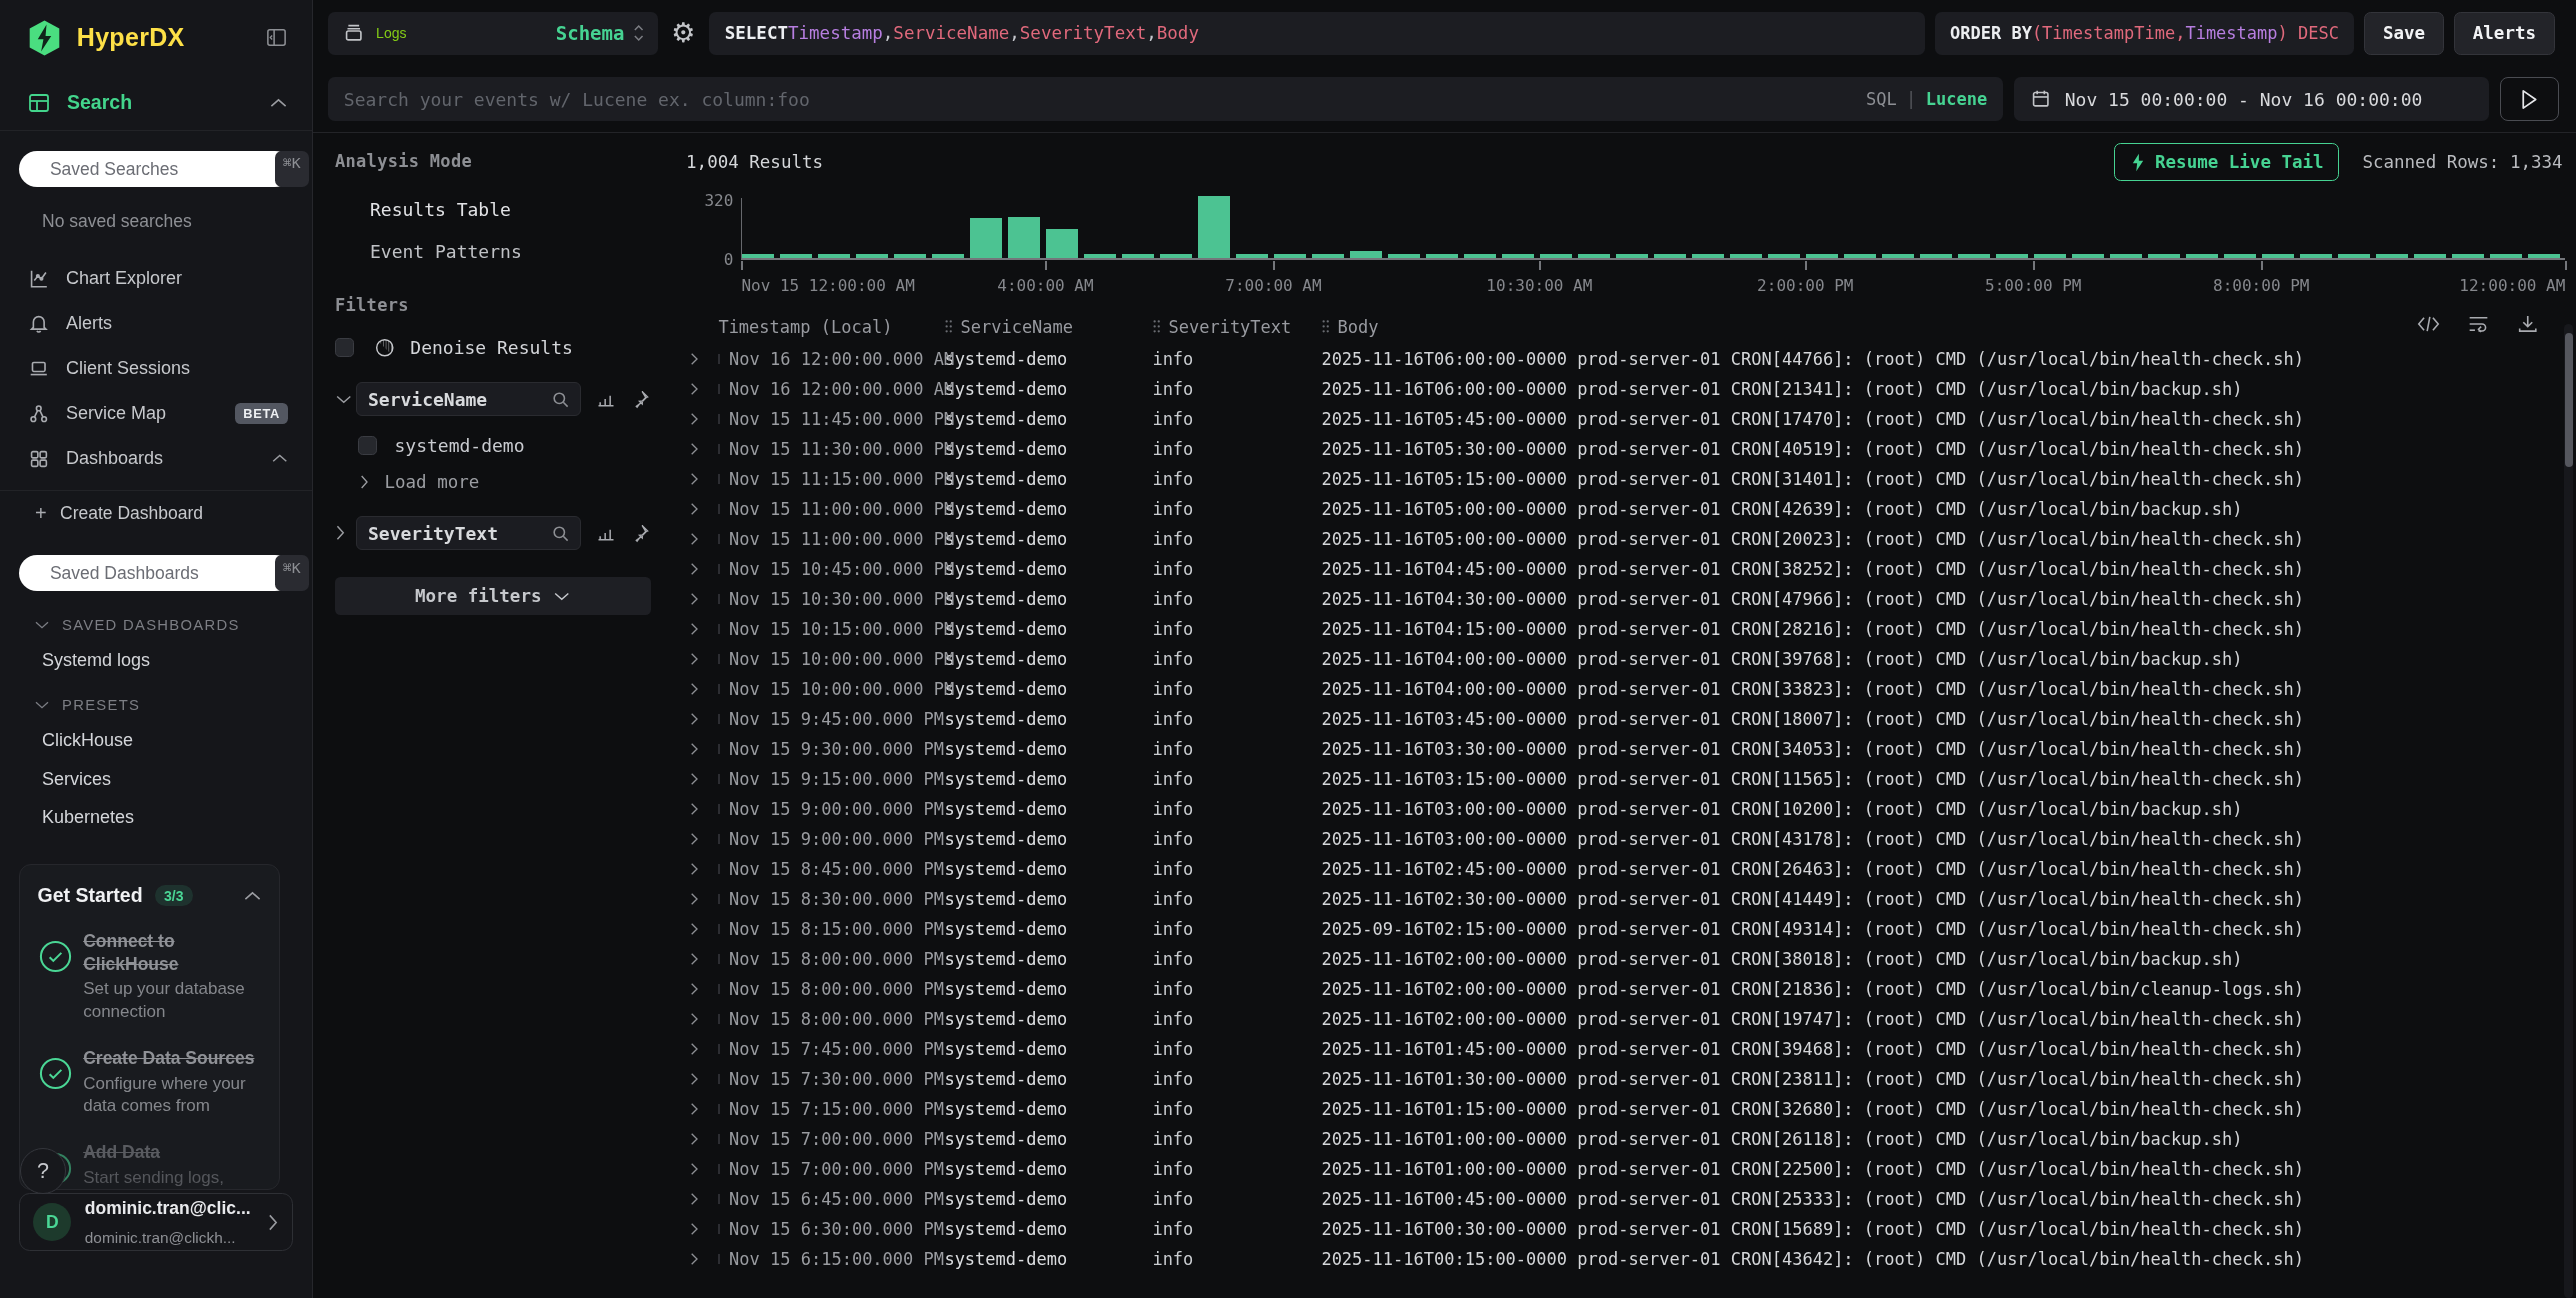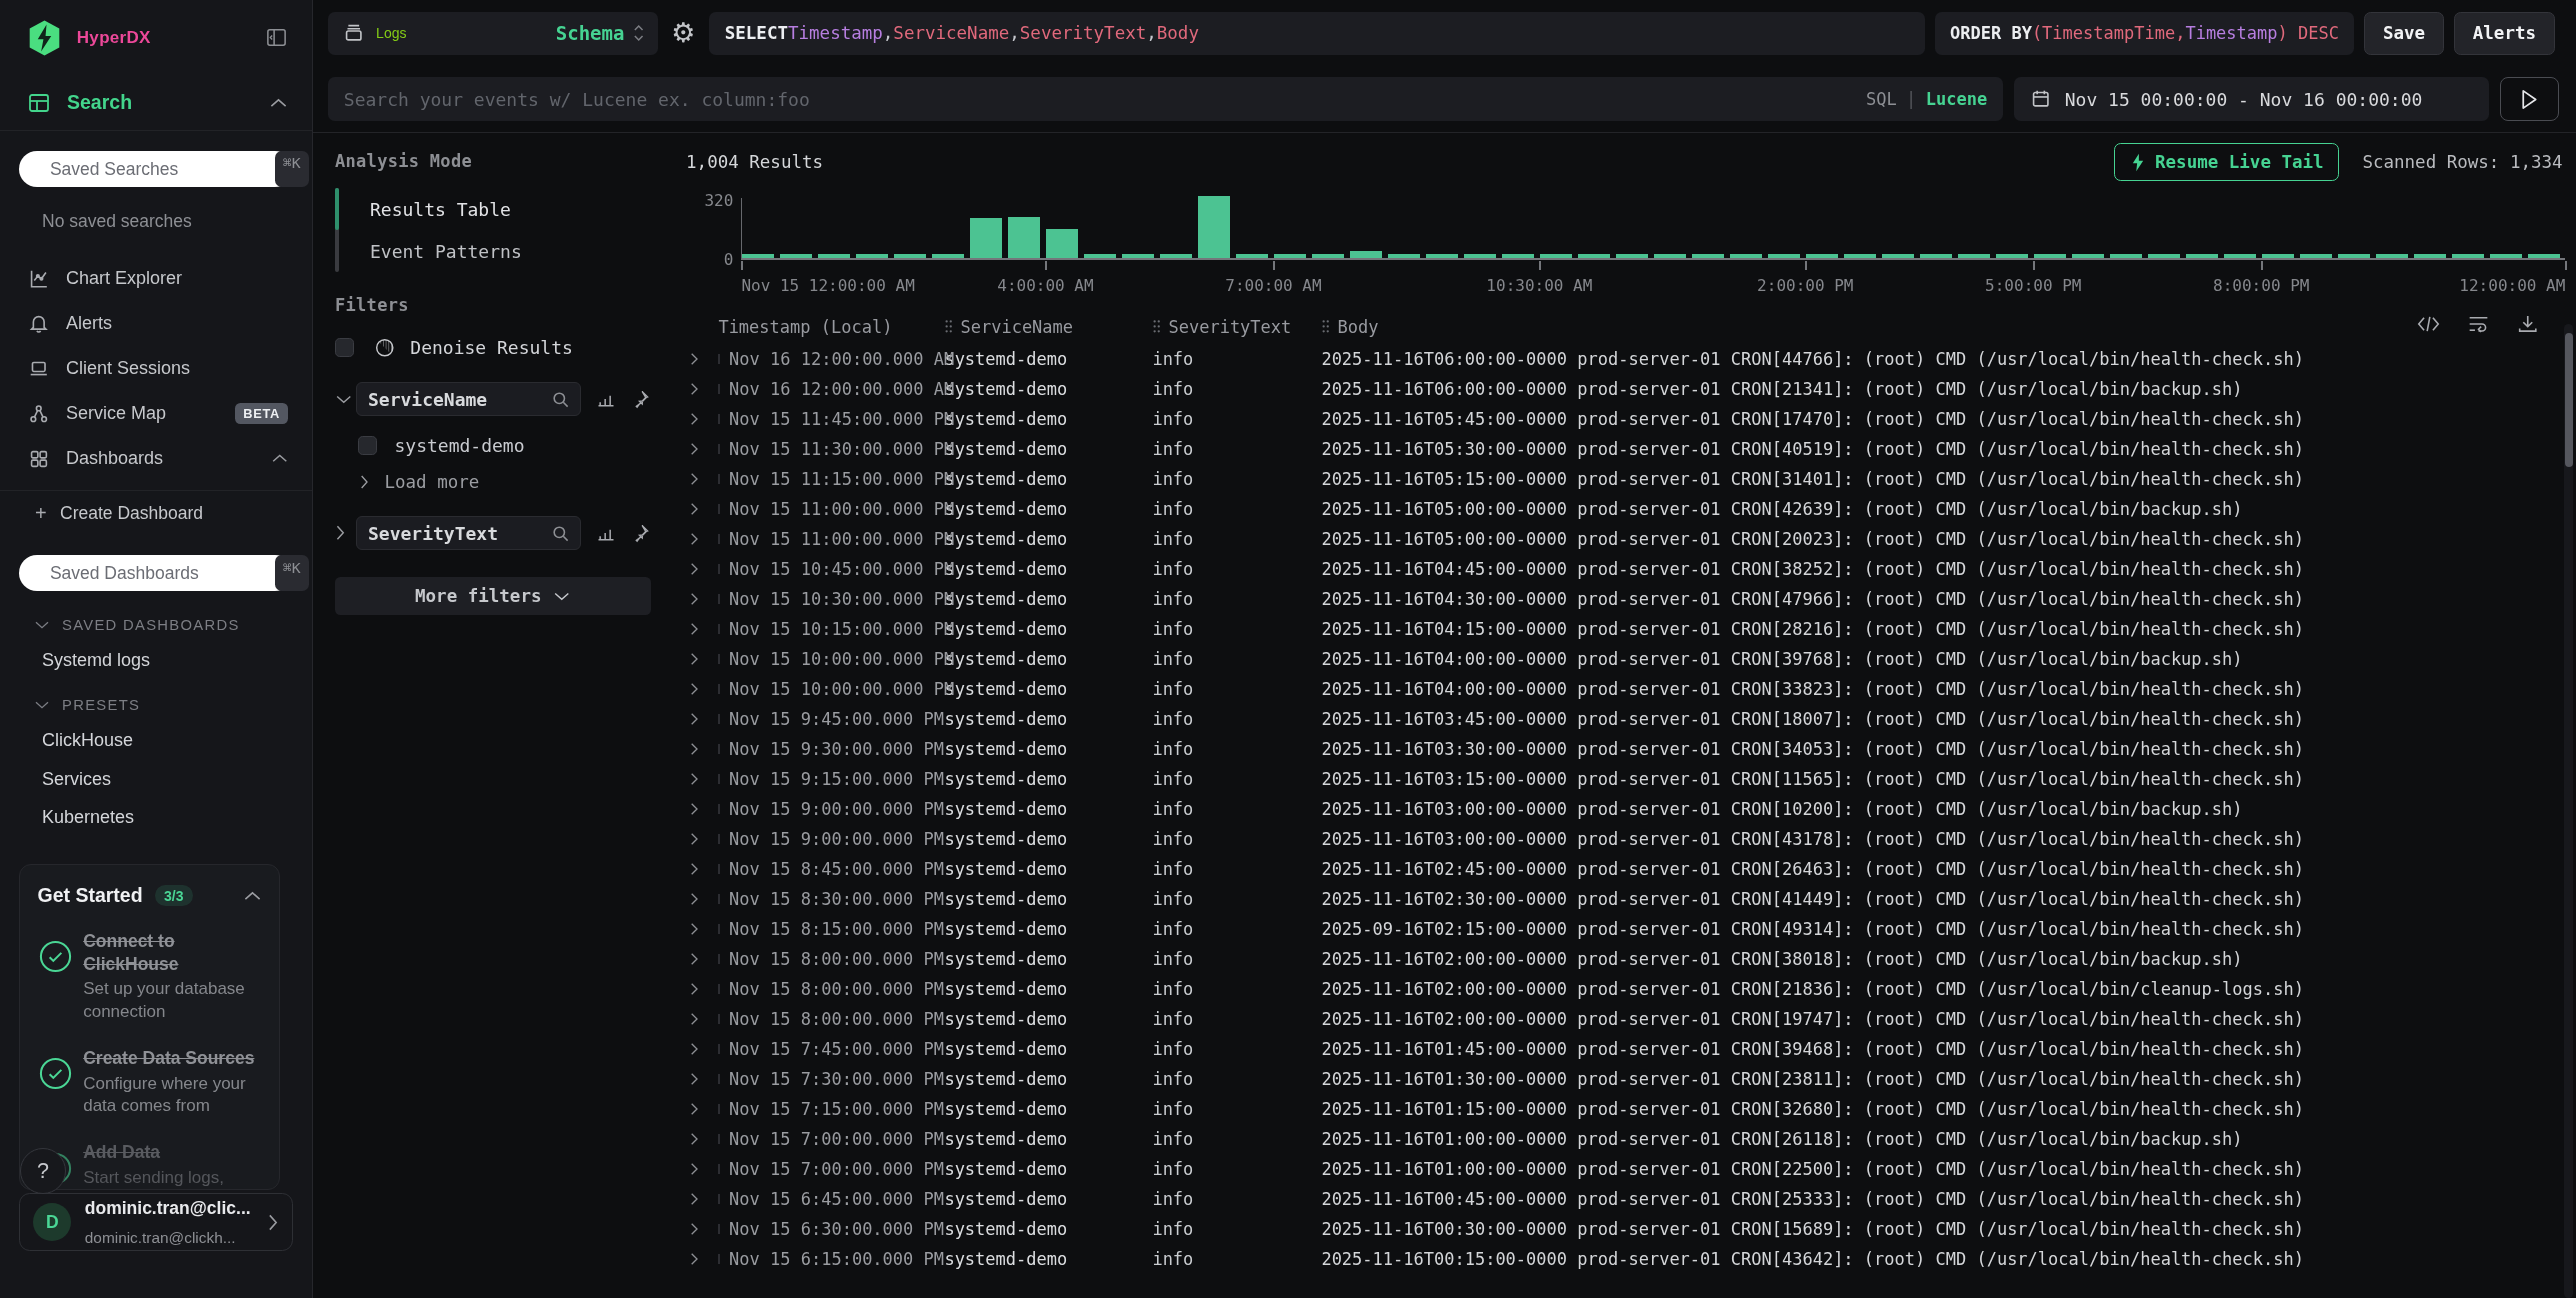--- a/index.html
+++ b/index.html
@@ -10,21 +10,21 @@
 
   
   .app { display:flex; width:100%; height:100%; }
   .sidebar { width:313px; flex:0 0 313px; background:#15161a; border-right:1.3px solid #26272c;
     position:relative; padding:0 0 0 0; }
   .main { flex:1; display:flex; flex-direction:column; min-width:0; }
 
   
   .logo-row { height:75px; display:flex; align-items:center; padding:0 24px 0 27px; }
   .logo-badge { width:35px; height:38px; }
-  .brand { font-size:17px; font-weight:bold; color:#ec4899; margin-left:14.8px; letter-spacing:0.3px; }
+  .brand { font-size:25px; font-weight:bold; color:#fde047; margin-left:14.8px; letter-spacing:0.3px; }
   .collapse-btn { margin-left:auto; color:#8d8f94; }
   .search-head { height:56px; display:flex; align-items:center; padding:0 24px 0 27px;
     border-bottom:1.3px solid #222327; }
   .search-head .lbl { color:#43d58c; font-weight:bold; font-size:19.5px; margin-left:16px; }
   .search-head .chev { margin-left:auto; color:#9a9ca1; }
   .pill-search { margin:20px 19px 0 19px; height:36px; background:#ffffff; border-radius:19px;
     display:flex; padding:0 9.4px 0 17.5px; }
   .pill-search .ph { color:#6b6d74; font-size:17.5px; margin-left:13.4px; flex:1; background:transparent;
     border:none; outline:none; font-family:inherit; }
   .pill-search .ph::placeholder { color:#6b6d74; }
@@ -105,21 +105,21 @@
   .datebox { width:475px; height:44px; background:#1c1d22; border-radius:6.7px; display:flex;
     align-items:center; padding:0 16px; color:#d9dadd; font-size:18px; }
   .datebox .ico { color:#c2c4c8; margin-right:13.4px; }
   .playbtn { width:59px; height:44px; border:1.3px solid #4a4c52; border-radius:8px; display:flex;
     align-items:center; justify-content:center; color:#e6e7ea; }
 
   
   .content { flex:1; display:flex; border-top:1.3px solid #232428; min-height:0; }
   .fpanel { width:361px; flex:0 0 361px; padding:17.5px 23px 0 22px; }
   .f-label { color:#8d8f94; font-size:17px; font-weight:bold; letter-spacing:0.3px; }
-  .modes { display:flex; margin-top:17.5px; }
+  .modes { display:flex; margin-top:17.5px;align-items:flex-end; }
   .rail { width:4px; border-radius:2px; background:#3a3b40; position:relative; }
   .rail .seg { position:absolute; left:0; top:0; width:4px; height:50%; background:#2e8f6c; border-radius:2px; }
   .mode-col { margin-left:31px; }
   .mode-item { font-size:18px; color:#e2e3e6; height:42px; display:flex; align-items:center; }
   .mode-item.inactive { color:#c0c2c6; }
   .f-filters { margin-top:23px; }
   .denoise { display:flex; align-items:center; margin-top:21.5px; }
   .cbx { width:19px; height:19px; border-radius:4.7px; background:#26282d; border:1.3px solid #3a3c42; }
   .denoise .circ { margin-left:20px; }
   .denoise .txt { margin-left:14.8px; color:#d4d6da; font-size:18px; }

